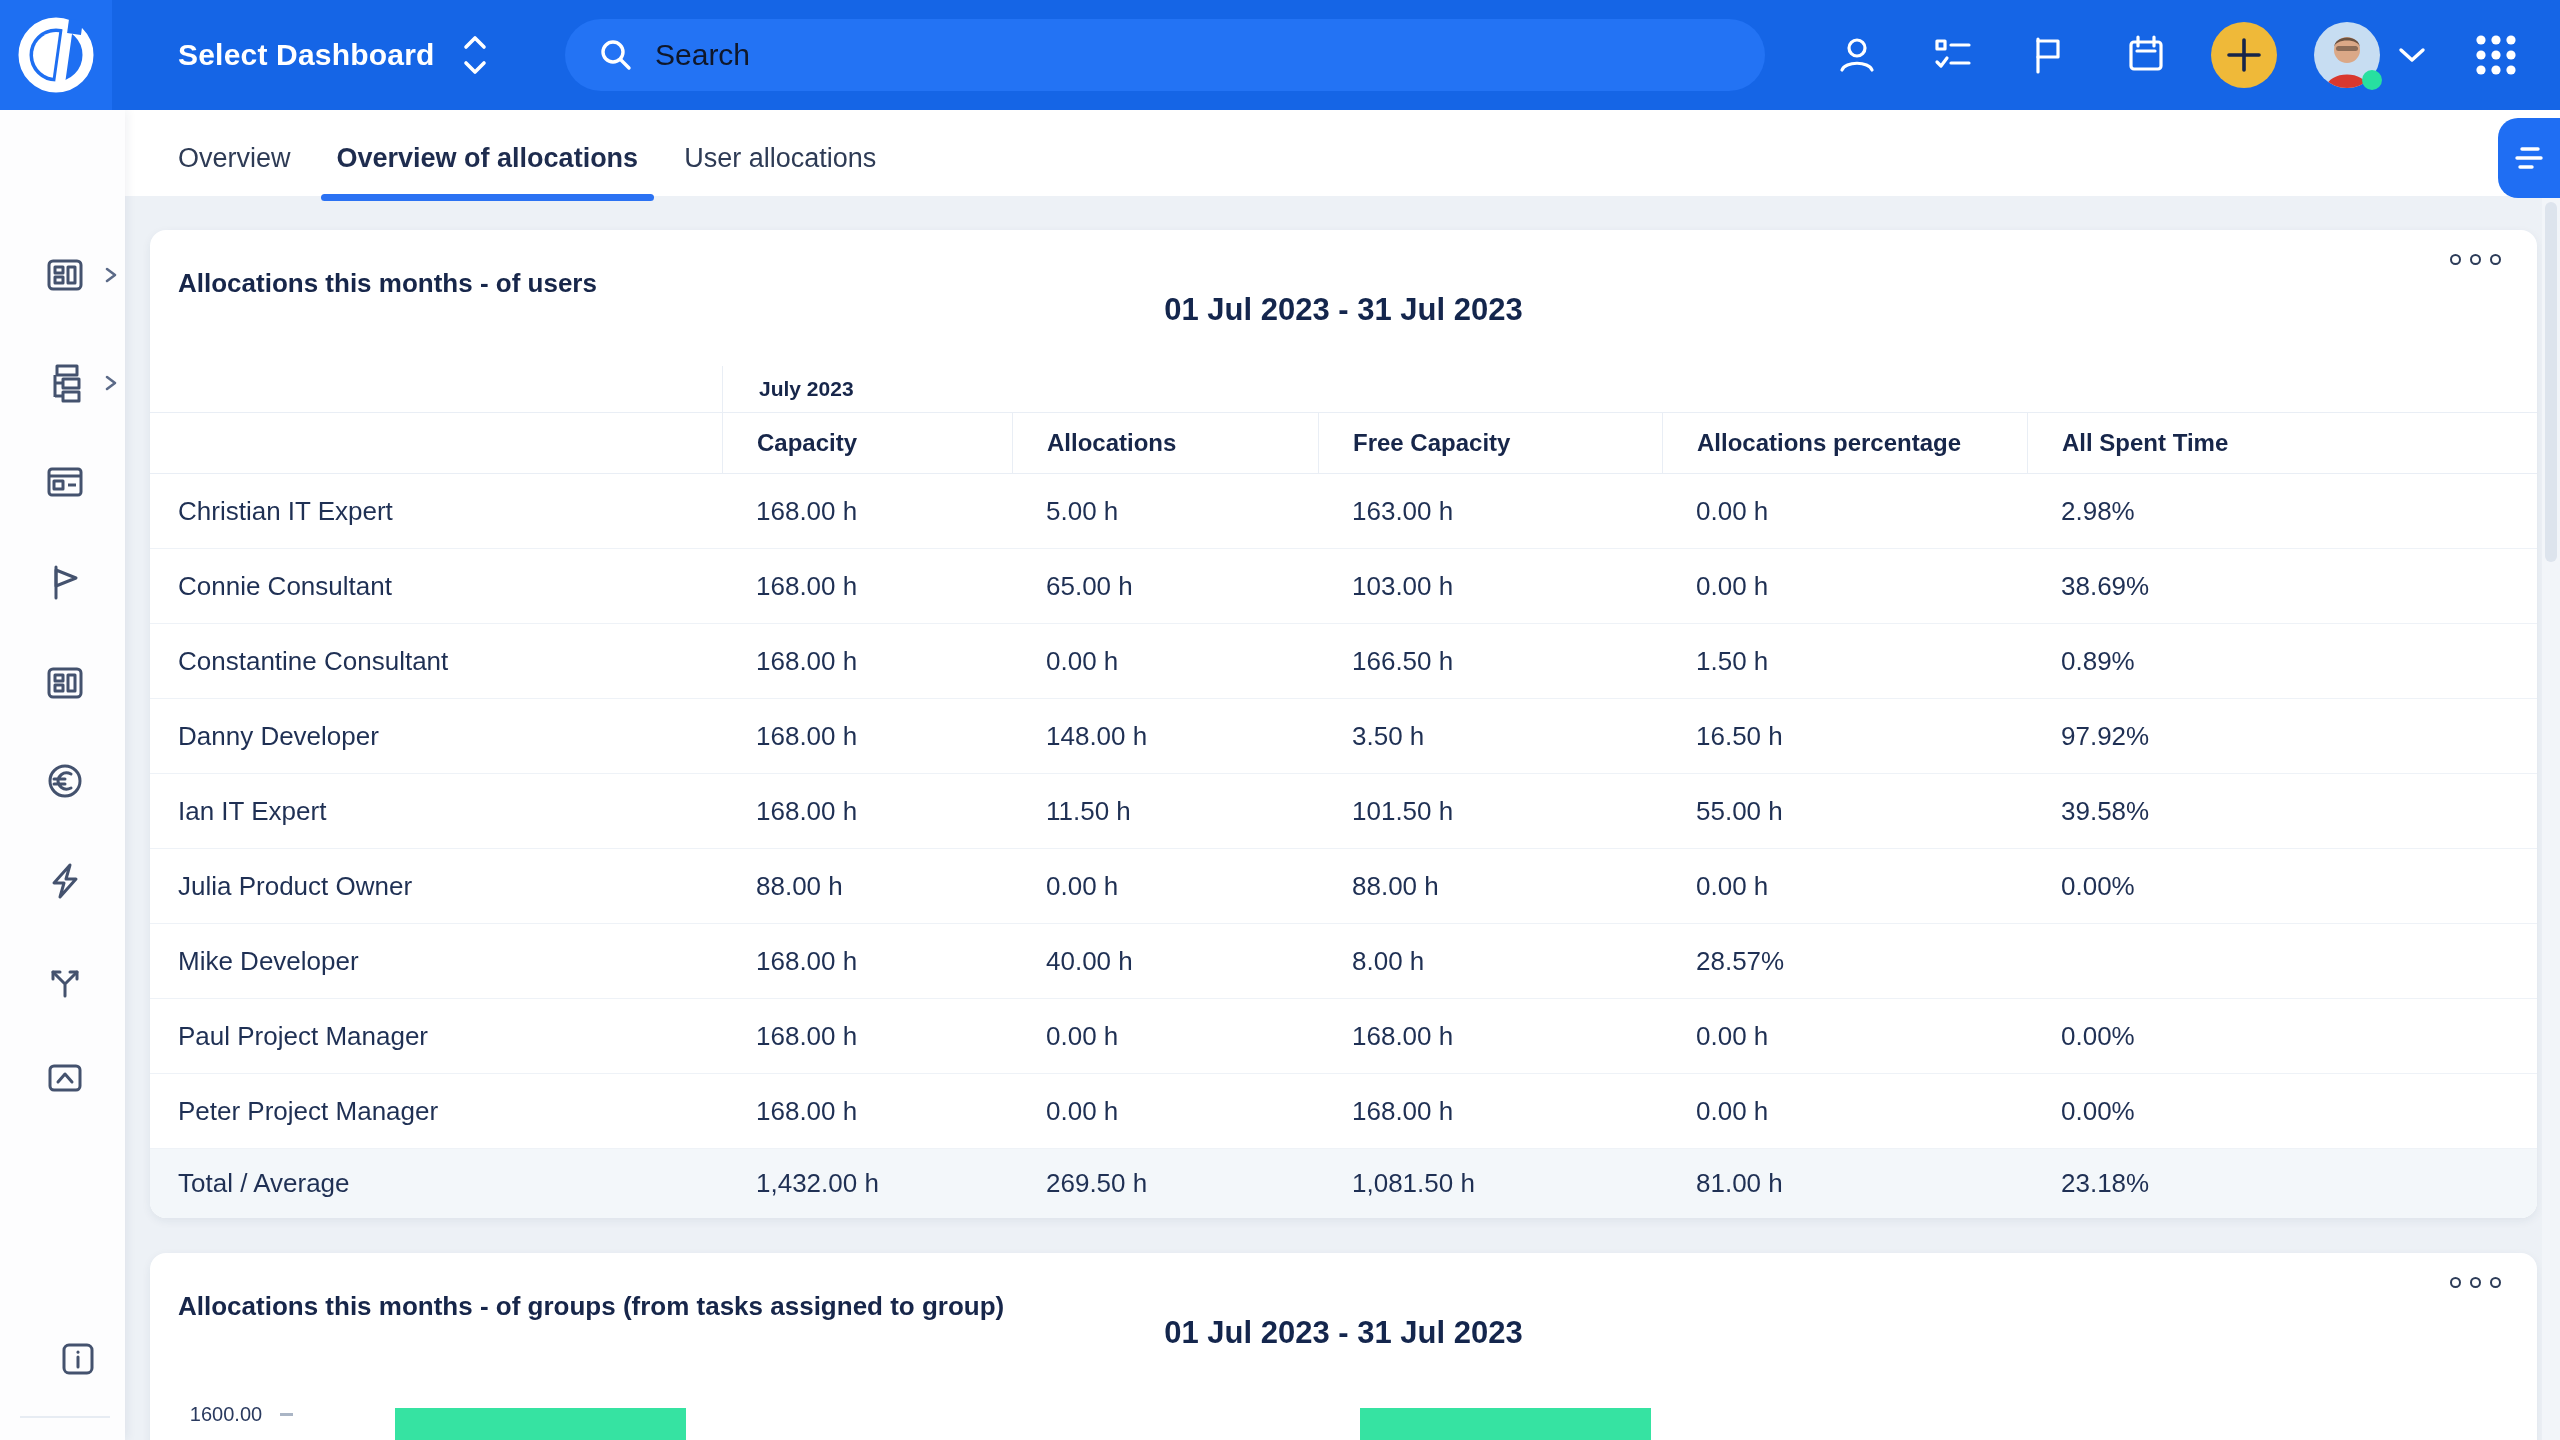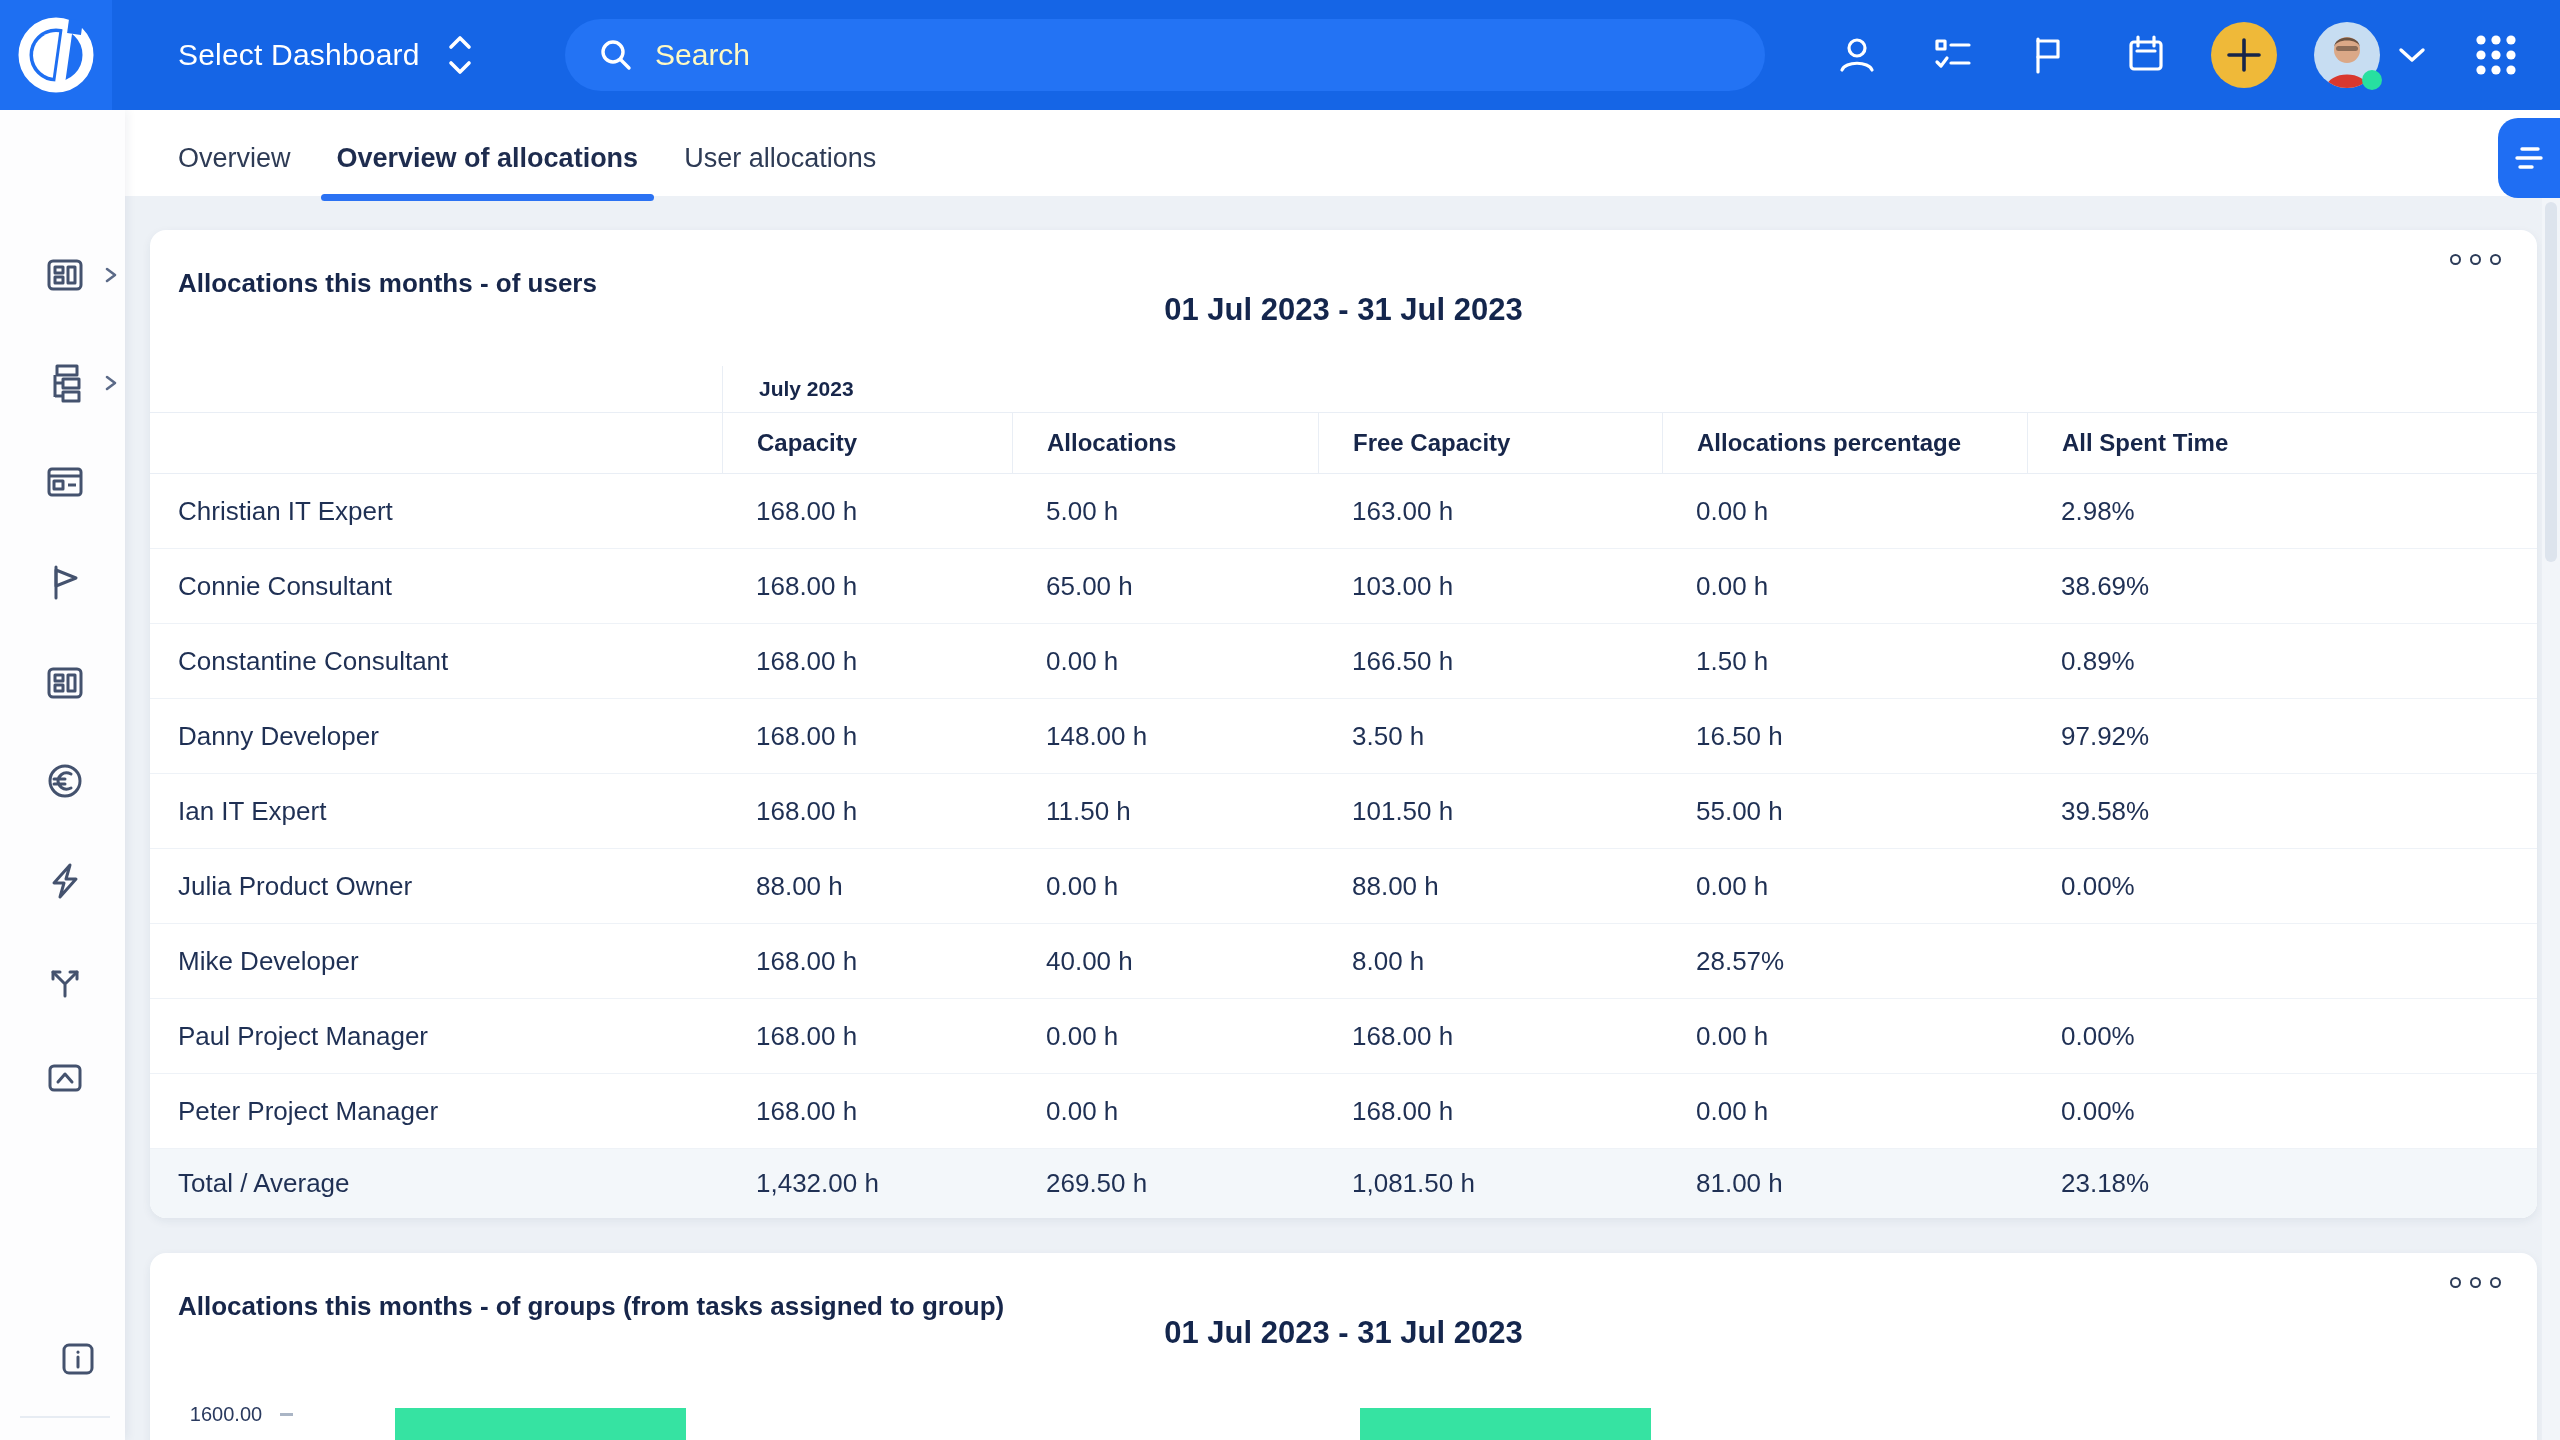--- a/index.html
+++ b/index.html
@@ -5,24 +5,24 @@
   html,body{margin:0;padding:0;background:#dfe5ec;}
   *{box-sizing:border-box;}
   .app{position:relative;width:2560px;height:1440px;overflow:hidden;
        font-family:"Liberation Sans",sans-serif;color:#1c2b52;background:#edf1f6;}
 
   
   .topbar{position:absolute;left:0;top:0;width:2560px;height:110px;background:#1565e6;z-index:30;}
   .logo-tile{position:absolute;left:0;top:0;width:112px;height:110px;background:#1e6ff2;
              display:flex;align-items:center;justify-content:center;}
   .dash-select{position:absolute;left:178px;top:0;height:110px;display:flex;align-items:center;gap:26px;cursor:pointer;}
-  .dash-select span{color:#fff;font-size:30px;font-weight:400;letter-spacing:.2px;}
+  .dash-select span{color:#fff;font-size:30px;font-weight:700;letter-spacing:.2px;}
   .search-pill{position:absolute;left:565px;top:19px;width:1200px;height:72px;border-radius:36px;
                background:#2373f4;display:flex;align-items:center;padding-left:32px;gap:20px;}
-  .search-pill .ph{color:#fef9c3;font-size:30px;}
+  .search-pill .ph{color:#0f172a;font-size:30px;}
   .top-ic{position:absolute;top:0;height:110px;display:flex;align-items:center;justify-content:center;cursor:pointer;}
   .plus-btn{position:absolute;left:2211px;top:22px;width:66px;height:66px;border-radius:50%;
             background:#efb939;display:flex;align-items:center;justify-content:center;cursor:pointer;}
   .avatar{position:absolute;left:2314px;top:22px;width:66px;height:66px;border-radius:50%;cursor:pointer;}
   .avatar .dot{position:absolute;right:-2px;bottom:-2px;width:20px;height:20px;border-radius:50%;background:#27e0a0;}
 
   
   .sidebar{position:absolute;left:0;top:110px;width:125px;height:1330px;background:#fdfdfe;z-index:20;
            box-shadow:2px 0 10px rgba(25,45,85,.07);}
   .side-item{position:absolute;left:43px;width:44px;height:44px;cursor:pointer;}

